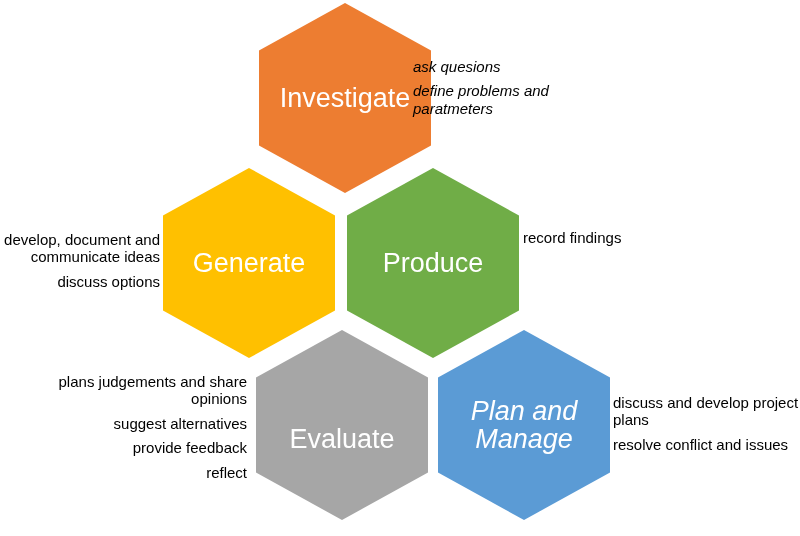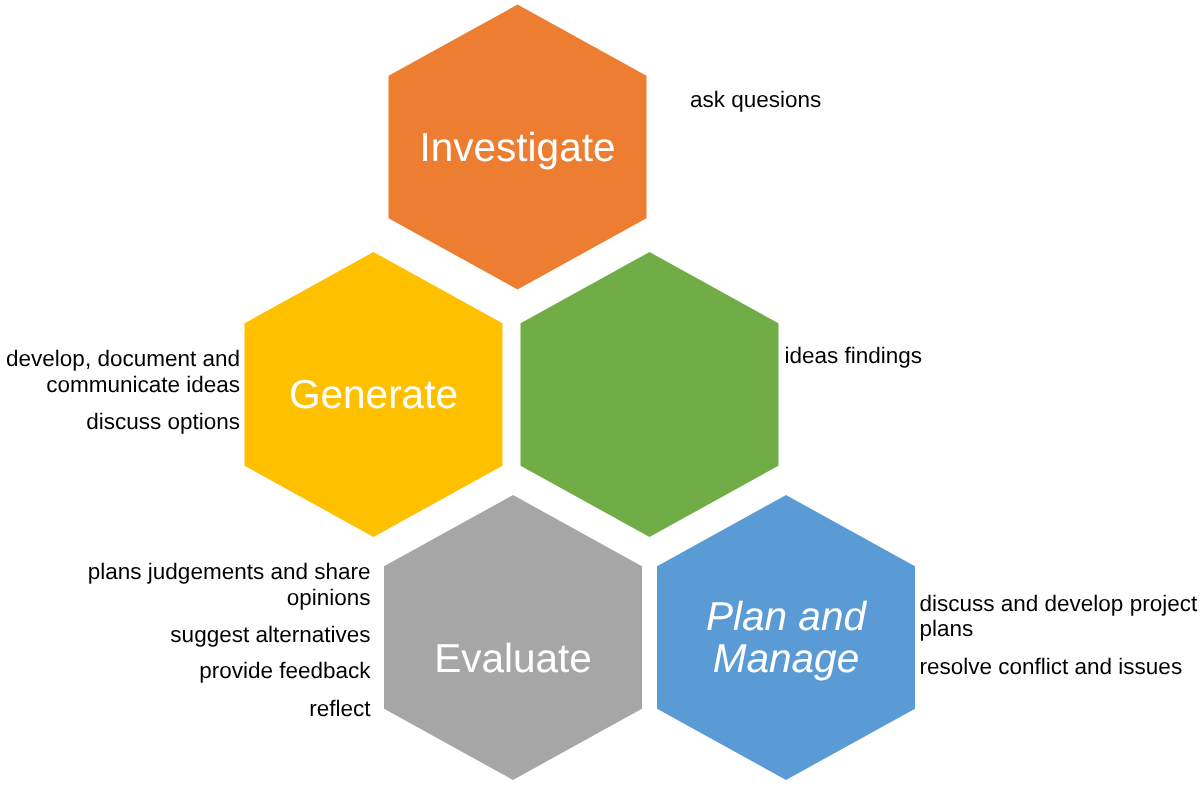--- a/index.html
+++ b/index.html
@@ -43,21 +43,21 @@
   .notes {
     position: absolute;
     font-size: 15px;
     line-height: 1.16;
     color: #000000;
   }
   .notes .note { margin-bottom: 7px; }
   .notes .note:last-child { margin-bottom: 0; }
   .notes-right { text-align: left; }
   .notes-left  { text-align: right; }
-  .notes-investigate { left: 460px; top: 58px;  width: 150px; }
+  .notes-investigate { left: 413px; top: 58px;  width: 150px; font-style: italic; }
   .notes-generate    { right: 640px; top: 231px; width: 170px; }
   .notes-produce     { left: 523px; top: 229px; width: 210px; }
   .notes-evaluate    { right: 553px; top: 373px; width: 210px; }
   .notes-plan        { left: 613px; top: 394px; width: 200px; }
 </style>
 </head>
 <body>
 
 <div class="stage">
 
@@ -68,38 +68,42 @@
     <polygon points="342,330 428,377.5 428,472.5 342,520 256,472.5 256,377.5" fill="#A6A6A6"></polygon>
     <polygon points="524,330 610,377.5 610,472.5 524,520 438,472.5 438,377.5" fill="#5B9BD5"></polygon>
   </svg>
 
   <div class="hex-label lbl-investigate">
     <span class="wrap">Investigate</span>
   </div>
   <div class="hex-label lbl-generate">
     <span class="wrap">Generate</span>
   </div>
+  <div class="hex-label lbl-produce">
+    <span class="wrap">Produce</span>
+  </div>
   <div class="hex-label lbl-evaluate">
     <span class="wrap">Evaluate</span>
   </div>
   <div class="hex-label lbl-plan narrow">
     <span class="wrap">Plan and Manage</span>
   </div>
 
   <div class="notes notes-right notes-investigate">
     <div class="note">ask quesions</div>
+    <div class="note">define problems and paratmeters</div>
   </div>
 
   <div class="notes notes-left notes-generate">
     <div class="note">develop, document and communicate ideas</div>
     <div class="note">discuss options</div>
   </div>
 
   <div class="notes notes-right notes-produce">
-    <div class="note">ideas findings</div>
+    <div class="note">record findings</div>
   </div>
 
   <div class="notes notes-left notes-evaluate">
     <div class="note">plans judgements and share opinions</div>
     <div class="note">suggest alternatives</div>
     <div class="note">provide feedback</div>
     <div class="note">reflect</div>
   </div>
 
   <div class="notes notes-right notes-plan">

